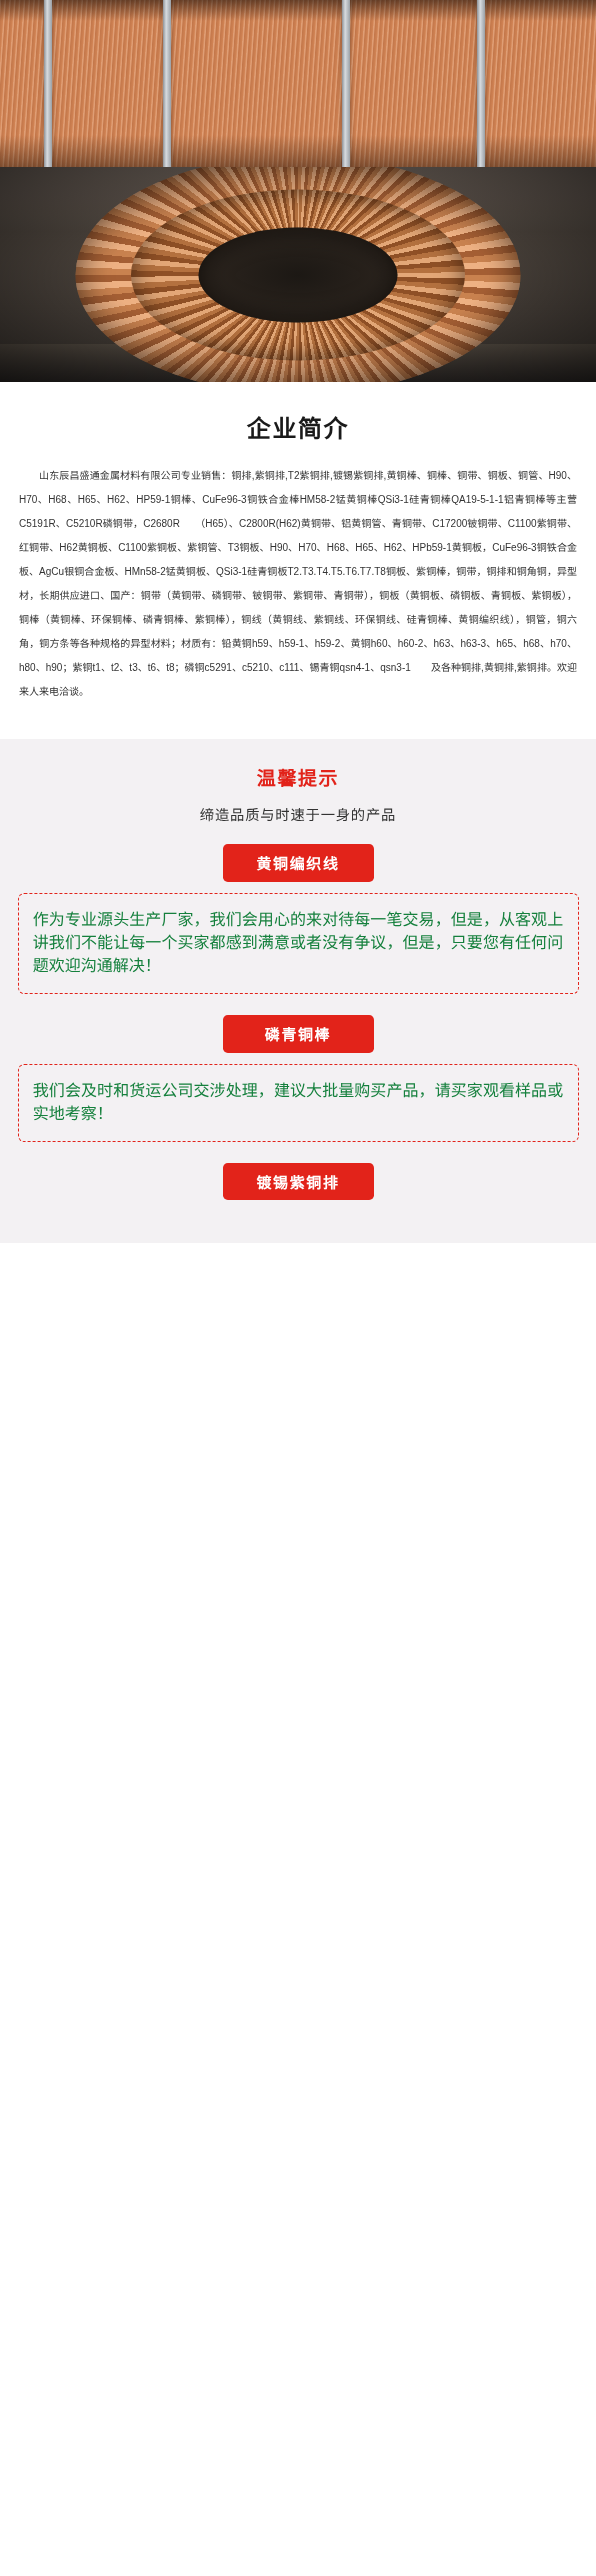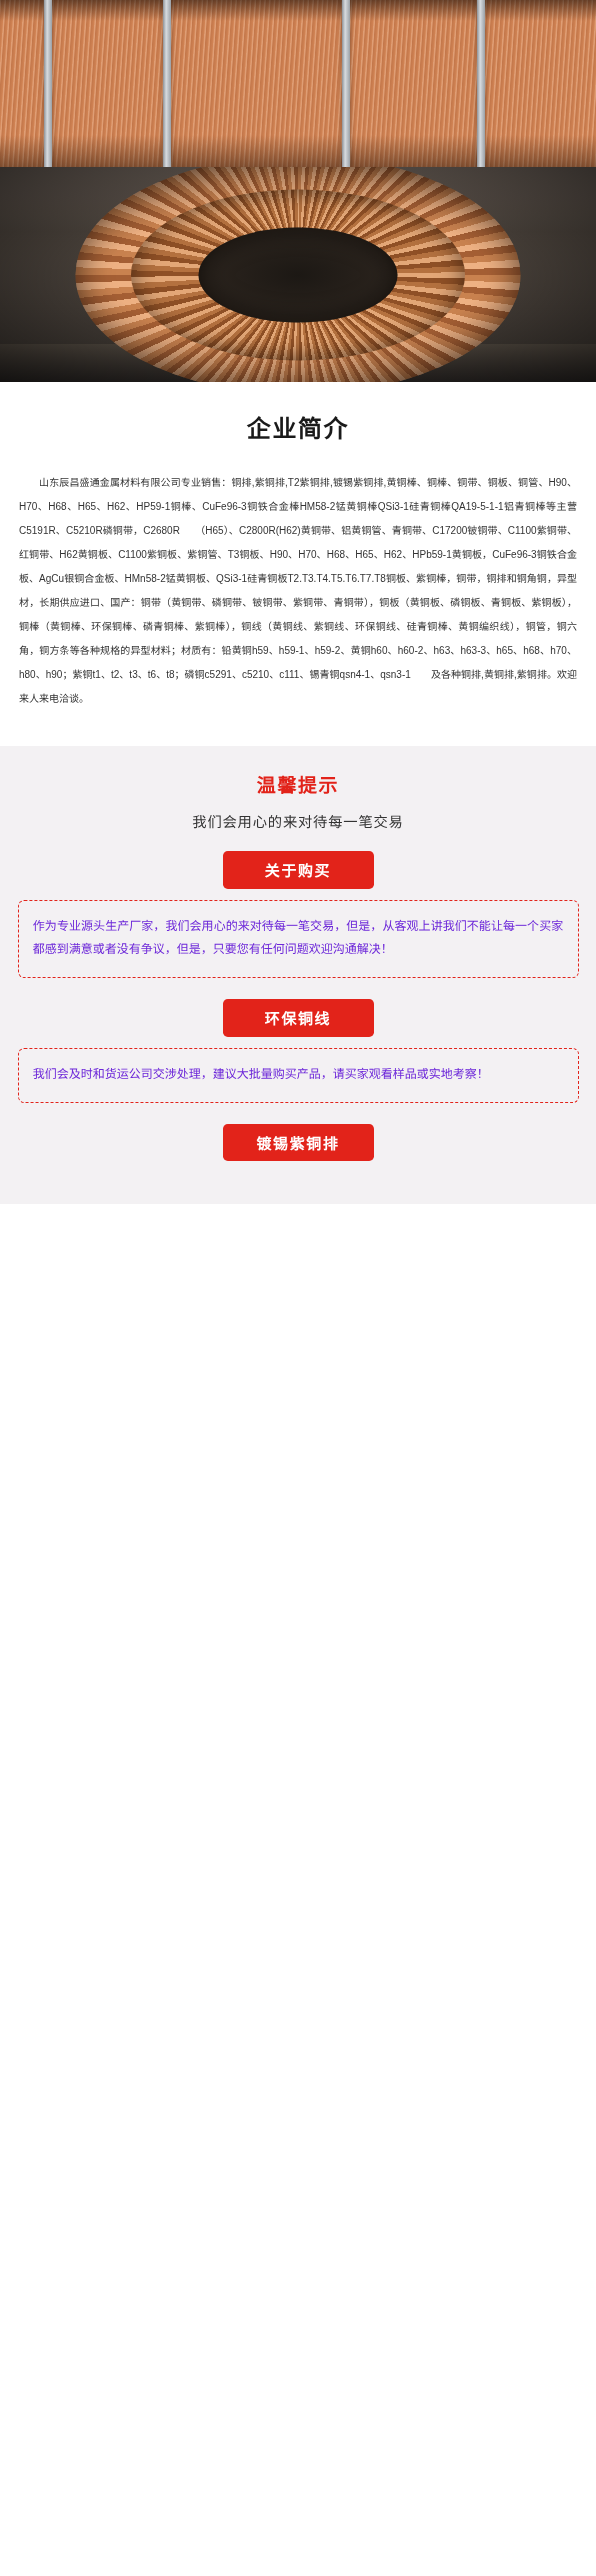--- a/index.html
+++ b/index.html
@@ -114,21 +114,21 @@
   .intro-section {
     background: #ffffff;
     padding: 27px 0 14.3px;
   }
   .section-title {
     text-align: center;
     font-size: 24px;
     font-weight: bold;
     color: #1a1a1a;
     letter-spacing: 1.6px;
-    margin-bottom: 27px;
+    margin-bottom: 20px;
   }
   .intro-body {
     padding: 0 19px;
     font-size: 10px;
     line-height: 24px;
     color: #333;
     text-align: justify;
     text-indent: 2em;
   }
 
@@ -169,23 +169,23 @@
     padding: 8px 0 8.7px;
     border-radius: 4.8px;
     border: none;
     cursor: pointer;
   }
   .tip-box {
     border: 0.8px dashed #e2231a;
     border-radius: 6.4px;
     background: #f3f1f3;
     padding: 14.3px 14.3px 16px;
-    font-size: 12px;
+    font-size: 16px;
     line-height: 23px;
-    color: #6d28d9;
+    color: #15803d;
     text-align: justify;
   }
 </style>
 </head>
 <body>
 
 <div class="page">
 
   <div class="photo photo-1">
     <div class="coil-lines"></div>
@@ -206,29 +206,29 @@
     <div class="vign"></div>
   </div>
 
   <div class="intro-section">
     <div class="section-title">企业简介</div>
     <div class="intro-body">山东辰昌盛通金属材料有限公司专业销售：铜排,紫铜排,T2紫铜排,镀锡紫铜排,黄铜棒、铜棒、铜带、铜板、铜管、H90、H70、H68、H65、H62、HP59-1铜棒、CuFe96-3铜铁合金棒HM58-2锰黄铜棒QSi3-1硅青铜棒QA19-5-1-1铝青铜棒等主营C5191R、C5210R磷铜带，C2680R　　（H65）、C2800R(H62)黄铜带、铝黄铜管、青铜带、C17200铍铜带、C1100紫铜带、红铜带、H62黄铜板、C1100紫铜板、紫铜管、T3铜板、H90、H70、H68、H65、H62、HPb59-1黄铜板，CuFe96-3铜铁合金板、AgCu银铜合金板、HMn58-2锰黄铜板、QSi3-1硅青铜板T2.T3.T4.T5.T6.T7.T8铜板、紫铜棒，铜带，铜排和铜角铜，异型材，长期供应进口、国产：铜带（黄铜带、磷铜带、铍铜带、紫铜带、青铜带），铜板（黄铜板、磷铜板、青铜板、紫铜板），铜棒（黄铜棒、环保铜棒、磷青铜棒、紫铜棒），铜线（黄铜线、紫铜线、环保铜线、硅青铜棒、黄铜编织线），铜管，铜六角，铜方条等各种规格的异型材料；材质有：铅黄铜h59、h59-1、h59-2、黄铜h60、h60-2、h63、h63-3、h65、h68、h70、h80、h90；紫铜t1、t2、t3、t6、t8；磷铜c5291、c5210、c111、锡青铜qsn4-1、qsn3-1　　及各种铜排,黄铜排,紫铜排。欢迎来人来电洽谈。</div>
   </div>
 
   <div class="tips-section">
     <div class="tips-title">温馨提示</div>
-    <div class="tips-sub">我们会用心的来对待每一笔交易</div>
+    <div class="tips-sub">缔造品质与时速于一身的产品</div>
 
     <div class="tip-block">
-      <div class="tip-btn">关于购买</div>
+      <div class="tip-btn">黄铜编织线</div>
       <div class="tip-box">作为专业源头生产厂家，我们会用心的来对待每一笔交易，但是，从客观上讲我们不能让每一个买家都感到满意或者没有争议，但是，只要您有任何问题欢迎沟通解决！</div>
     </div>
 
     <div class="tip-block">
-      <div class="tip-btn">环保铜线</div>
+      <div class="tip-btn">磷青铜棒</div>
       <div class="tip-box">我们会及时和货运公司交涉处理，建议大批量购买产品，请买家观看样品或实地考察！</div>
     </div>
 
     <div class="tip-block">
       <div class="tip-btn">镀锡紫铜排</div>
     </div>
   </div>
 
 </div>
 

